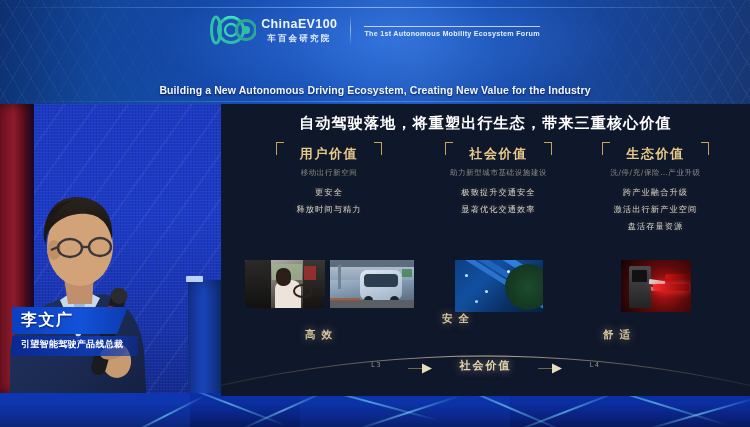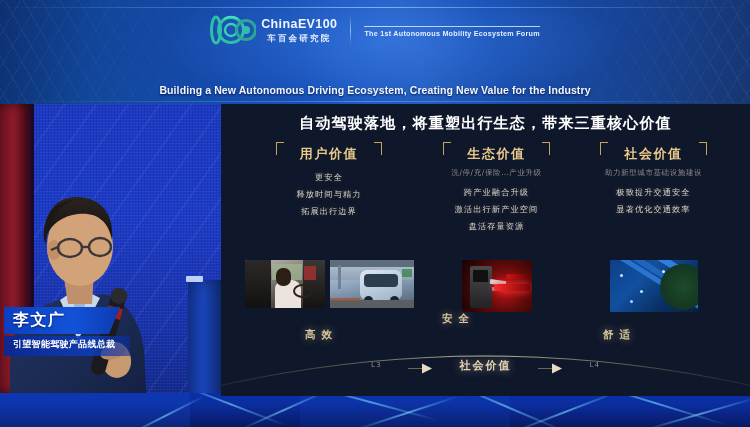--- a/index.html
+++ b/index.html
@@ -197,21 +197,21 @@
   }
   .lvl{font-size:7px;color:#9a9287;letter-spacing:1px;font-family:"DejaVu Sans Mono",monospace;}
   .arw{width:26px;height:11px;position:relative;}
   .auto{
     font-size:11px;font-weight:700;color:#e6d6b2;letter-spacing:2px;
     font-family:"DejaVu Sans","Liberation Sans",sans-serif;
     text-shadow:0 0 9px rgba(230,214,178,.55);
   }
 
   
-  #nameplate{position:absolute;left:4px;top:307px;width:126px;height:52px;}
+  #nameplate{position:absolute;left:12px;top:307px;width:126px;height:52px;}
   #npTop{
     position:absolute;left:0;top:0;width:116px;height:27px;
     background:linear-gradient(90deg,#0b3fc0 0%,#1352d8 60%,#0c3bb0 100%);
     clip-path:polygon(0 0,116px 0,105px 27px,0 27px);
   }
   #npName{
     position:absolute;left:9px;top:3px;
     font-size:16px;font-weight:800;color:#fff;letter-spacing:1.5px;
     font-family:"DejaVu Sans","Liberation Sans",sans-serif;
     text-shadow:0 1px 2px rgba(0,0,40,.6);
@@ -339,24 +339,24 @@
     <div class="slideTitle">自动驾驶落地，将重塑出行生态，带来三重核心价值</div>
 
     <div id="cols">
 
       <div class="col c1">
         <div class="colHead">
           <span class="br brL"></span>
           <span>用户价值</span>
           <span class="br brR"></span>
         </div>
+        <div class="colSub">移动出行新空间</div>
         <ul class="bullets">
           <li>更安全</li>
           <li>释放时间与精力</li>
-          <li>拓展出行边界</li>
         </ul>
         <div class="imgRow">
           <span class="ph a">
             <i style="left:0;top:0;width:26px;height:48px;background:linear-gradient(180deg,#2c2a28,#111);"></i>
             <i style="right:0;top:0;width:22px;height:48px;background:linear-gradient(180deg,#3a3734,#141312);"></i>
             <i style="left:27px;top:4px;width:30px;height:16px;background:#9fb38f;opacity:.8;"></i>
             <i style="left:30px;top:20px;width:26px;height:28px;background:#ece4dc;border-radius:9px 9px 0 0;"></i>
             <i style="left:31px;top:8px;width:15px;height:18px;background:#2b1f18;border-radius:7px;"></i>
             <i style="left:48px;top:24px;width:16px;height:10px;border:2px solid #30201a;border-radius:50%;"></i>
             <i style="left:59px;top:6px;width:12px;height:14px;background:#b03030;opacity:.75;"></i>
@@ -369,44 +369,20 @@
             <i style="left:34px;top:14px;width:34px;height:13px;background:#2b3d4f;border-radius:4px;"></i>
             <i style="left:34px;top:36px;width:9px;height:9px;background:#1b242e;border-radius:50%;"></i>
             <i style="left:60px;top:36px;width:9px;height:9px;background:#1b242e;border-radius:50%;"></i>
             <i style="left:0;top:40px;width:84px;height:8px;background:#5b5f63;"></i>
             <i style="left:0;top:38px;width:30px;height:3px;background:#a0522d;opacity:.7;"></i>
             <i style="left:72px;top:9px;width:10px;height:8px;background:#2f7d3f;opacity:.7;"></i>
           </span>
         </div>
       </div>
 
-      <div class="col c2">
-        <div class="colHead">
-          <span class="br brL"></span>
-          <span>生态价值</span>
-          <span class="br brR"></span>
-        </div>
-        <div class="colSub">洗/停/充/保险…产业升级</div>
-        <ul class="bullets">
-          <li>跨产业融合升级</li>
-          <li>激活出行新产业空间</li>
-          <li>盘活存量资源</li>
-        </ul>
-        <div class="imgRow">
-          <span class="ph c">
-            <i style="left:8px;top:6px;width:22px;height:42px;background:linear-gradient(180deg,#4a4a4c,#232325);border-radius:2px;"></i>
-            <i style="left:11px;top:10px;width:15px;height:12px;background:#111;border-radius:1px;"></i>
-            <i style="left:28px;top:20px;width:16px;height:5px;background:#d8d8d8;transform:rotate(8deg);"></i>
-            <i style="left:30px;top:26px;width:13px;height:4px;background:#9a9a9a;transform:rotate(-10deg);"></i>
-            <i style="right:2px;top:24px;width:36px;height:7px;background:linear-gradient(90deg,#ff2a2a,#7d0606);border-radius:3px;box-shadow:0 0 8px #ff2f2f;"></i>
-            <i style="right:0;top:14px;width:26px;height:5px;background:linear-gradient(90deg,#e01212,#5a0404);border-radius:3px;opacity:.8;"></i>
-          </span>
-        </div>
-      </div>
-
       <div class="col c3">
         <div class="colHead">
           <span class="br brL"></span>
           <span>社会价值</span>
           <span class="br brR"></span>
         </div>
         <div class="colSub">助力新型城市基础设施建设</div>
         <ul class="bullets">
           <li>极致提升交通安全</li>
           <li>显著优化交通效率</li>
@@ -414,20 +390,44 @@
         <div class="imgRow">
           <span class="ph d">
             <i style="left:-10px;top:-6px;width:120px;height:7px;background:#2f7ddd;transform:rotate(32deg);"></i>
             <i style="left:-14px;top:8px;width:120px;height:6px;background:#1f64bd;transform:rotate(32deg);"></i>
             <i style="left:-6px;top:22px;width:120px;height:5px;background:#2a74d0;transform:rotate(32deg);"></i>
             <i style="right:-8px;top:4px;width:46px;height:46px;border-radius:50%;background:radial-gradient(circle,#1d4a2c,#0f2e1c);"></i>
             <i style="left:10px;top:14px;width:3px;height:3px;background:#bfe4ff;border-radius:50%;"></i>
             <i style="left:30px;top:30px;width:3px;height:3px;background:#bfe4ff;border-radius:50%;"></i>
             <i style="left:52px;top:10px;width:3px;height:3px;background:#d9f0ff;border-radius:50%;"></i>
             <i style="left:20px;top:40px;width:3px;height:3px;background:#9fd4ff;border-radius:50%;"></i>
+          </span>
+        </div>
+      </div>
+
+      <div class="col c2">
+        <div class="colHead">
+          <span class="br brL"></span>
+          <span>生态价值</span>
+          <span class="br brR"></span>
+        </div>
+        <div class="colSub">洗/停/充/保险…产业升级</div>
+        <ul class="bullets">
+          <li>跨产业融合升级</li>
+          <li>激活出行新产业空间</li>
+          <li>盘活存量资源</li>
+        </ul>
+        <div class="imgRow">
+          <span class="ph c">
+            <i style="left:8px;top:6px;width:22px;height:42px;background:linear-gradient(180deg,#4a4a4c,#232325);border-radius:2px;"></i>
+            <i style="left:11px;top:10px;width:15px;height:12px;background:#111;border-radius:1px;"></i>
+            <i style="left:28px;top:20px;width:16px;height:5px;background:#d8d8d8;transform:rotate(8deg);"></i>
+            <i style="left:30px;top:26px;width:13px;height:4px;background:#9a9a9a;transform:rotate(-10deg);"></i>
+            <i style="right:2px;top:24px;width:36px;height:7px;background:linear-gradient(90deg,#ff2a2a,#7d0606);border-radius:3px;box-shadow:0 0 8px #ff2f2f;"></i>
+            <i style="right:0;top:14px;width:26px;height:5px;background:linear-gradient(90deg,#e01212,#5a0404);border-radius:3px;opacity:.8;"></i>
           </span>
         </div>
       </div>
     </div>
 
     <div id="arcWrap">
       <svg width="529" height="92" viewBox="0 0 529 92" style="position:absolute;left:0;top:0;">
         <defs>
           <linearGradient id="arcg" x1="0" y1="0" x2="1" y2="0">
             <stop offset="0" stop-color="#6b5e45" stop-opacity="0.15"></stop>

